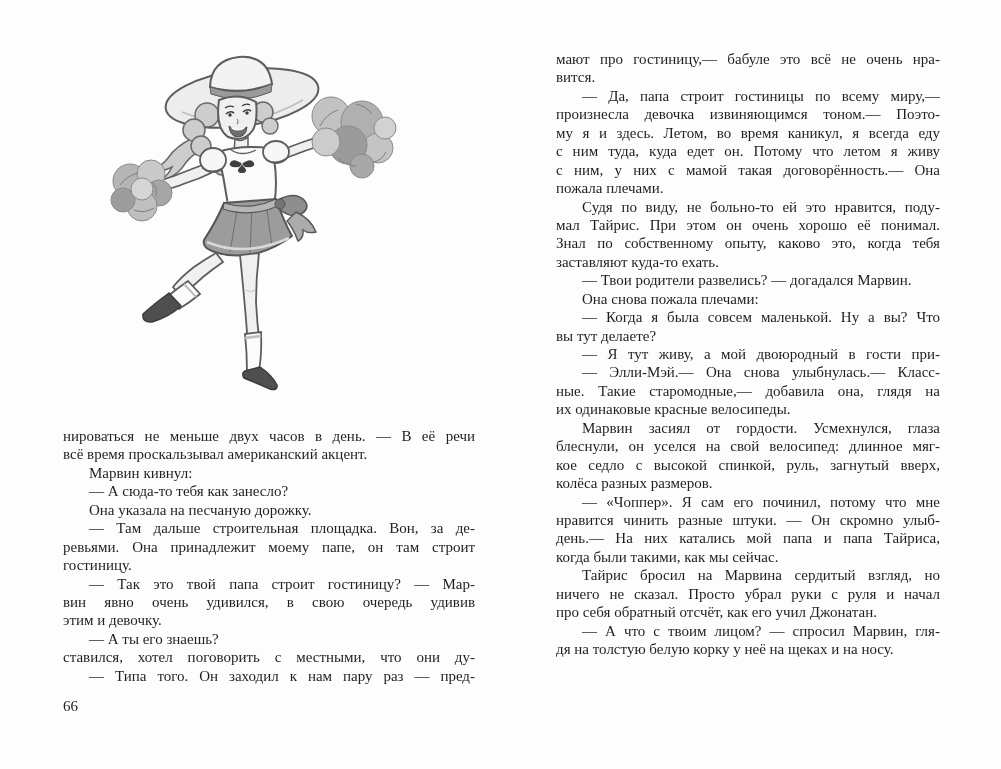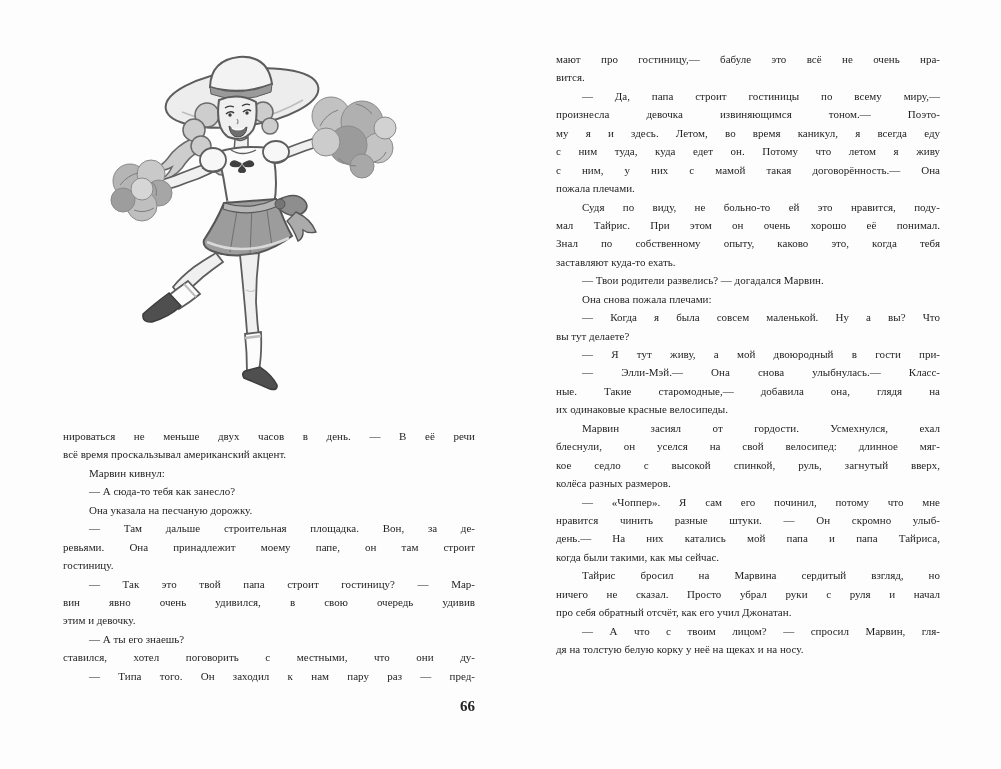--- a/index.html
+++ b/index.html
@@ -11,36 +11,35 @@
     position: relative;
     overflow: hidden;
   }
   #screen { position: absolute; inset: 0; }
 
   .text-block { position: absolute; }
   #left-text  { left: 63px;  top: 427px; width: 412px; }
   #right-text { left: 556px; top: 50px;  width: 384px; }
 
   .line {
-    font-size: 11px;
+    font-size: 15px;
     line-height: 18.45px;
     height: 18.45px;
     text-align: justify;
     text-align-last: justify;
     overflow: hidden;
     white-space: normal;
   }
   .line.end { text-align-last: left; }
   .line.ind { text-indent: 26px; }
 
   .pageno {
     position: absolute; top: 698px;
-    font-size: 15px; text-align: right;
+    font-size: 15px; text-align: left;
     color: #242424;
-    font-weight: bold;
   }
   #pn-left  { left: 63px;  width: 412px; }
   #pn-right { left: 556px; width: 384px; }
 
   .illus { position: absolute; left: 90px; top: 40px; width: 330px; height: 370px; }
   .illus svg { width: 100%; height: 100%; display: block; }
 </style>
 </head>
 <body>
 
@@ -172,21 +171,21 @@
       <div class="line">Знал по собственному опыту, каково это, когда тебя</div>
       <div class="line end">заставляют куда-то ехать.</div>
       <div class="line ind end">— Твои родители развелись? — догадался Марвин.</div>
       <div class="line ind end">Она снова пожала плечами:</div>
       <div class="line ind">— Когда я была совсем маленькой. Ну а вы? Что</div>
       <div class="line end">вы тут делаете?</div>
       <div class="line ind">— Я тут живу, а мой двоюродный в гости при-</div>
       <div class="line ind">— Элли-Мэй.— Она снова улыбнулась.— Класс-</div>
       <div class="line">ные. Такие старомодные,— добавила она, глядя на</div>
       <div class="line end">их одинаковые красные велосипеды.</div>
-      <div class="line ind">Марвин засиял от гордости. Усмехнулся, ехал</div>
+      <div class="line ind">Марвин засиял от гордости. Усмехнулся, глаза</div>
       <div class="line">блеснули, он уселся на свой велосипед: длинное мяг-</div>
       <div class="line">кое седло с высокой спинкой, руль, загнутый вверх,</div>
       <div class="line end">колёса разных размеров.</div>
       <div class="line ind">— «Чоппер». Я сам его починил, потому что мне</div>
       <div class="line">нравится чинить разные штуки. — Он скромно улыб-</div>
       <div class="line">день.— На них катались мой папа и папа Тайриса,</div>
       <div class="line end">когда были такими, как мы сейчас.</div>
       <div class="line ind">Тайрис бросил на Марвина сердитый взгляд, но</div>
       <div class="line">ничего не сказал. Просто убрал руки с руля и начал</div>
       <div class="line end">про себя обратный отсчёт, как его учил Джонатан.</div>

